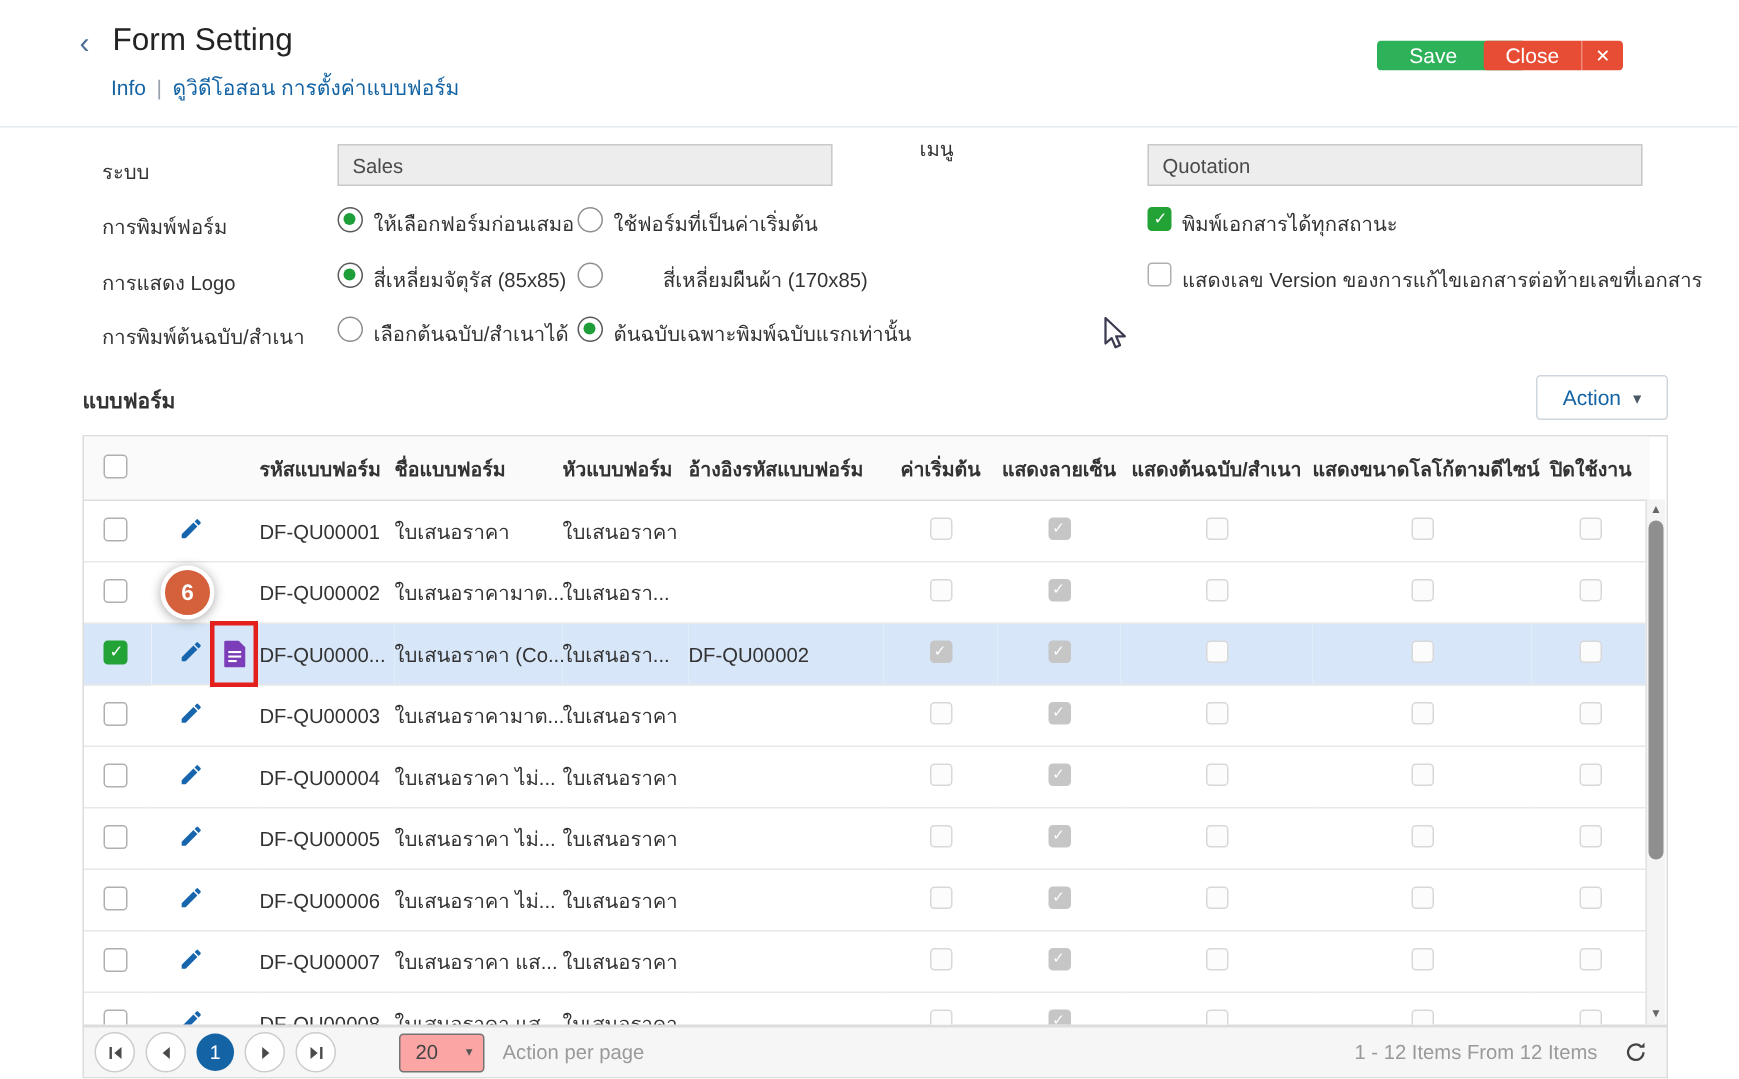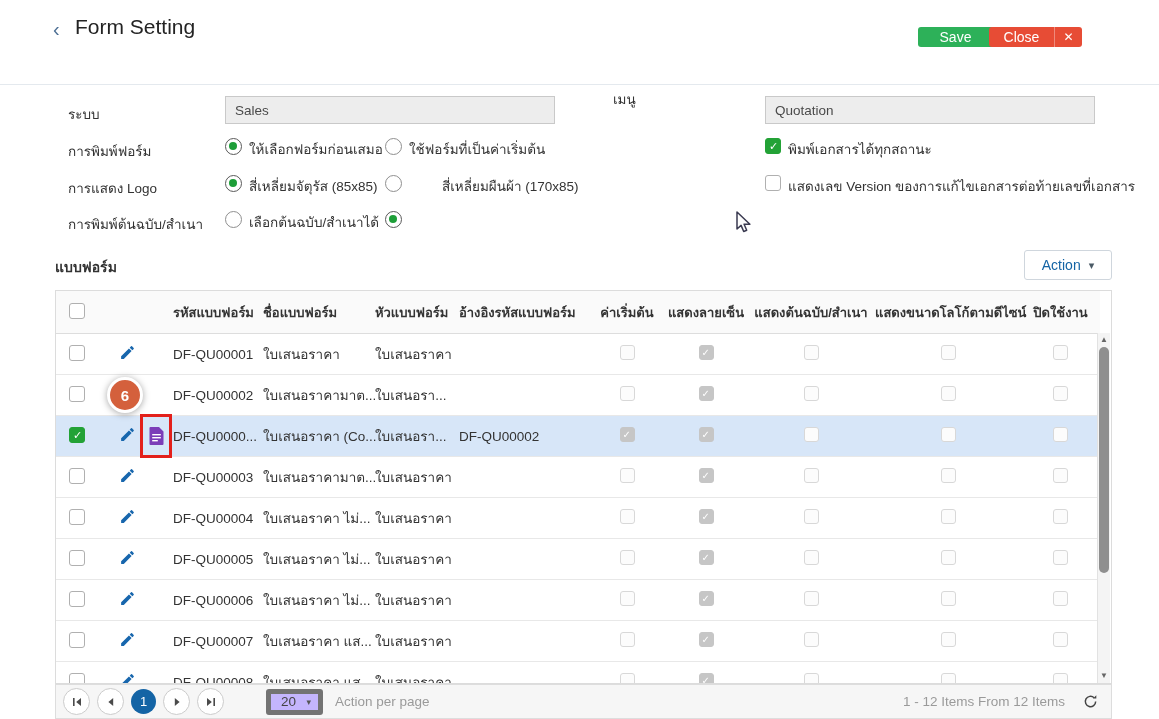--- a/index.html
+++ b/index.html
@@ -70,35 +70,38 @@
   .vscroll .thumb{position:absolute;left:1px;top:14px;width:10px;height:226px;background:#8f8f8f;border-radius:5px;cursor:pointer;}
 
   
   .footer{position:absolute;left:55px;top:684px;width:1057px;height:35px;background:#f6f6f6;border:1px solid #ddd;
           box-sizing:border-box;display:flex;align-items:center;}
   .pgbtn{width:25px;height:25px;border-radius:50%;border:1px solid #ccc;background:#fff;display:flex;align-items:center;justify-content:center;
          margin-left:7px;cursor:pointer;flex:0 0 auto;}
   .pgbtn svg{display:block;}
   .pgcur{width:25px;height:25px;border-radius:50%;background:var(--link-blue,#1464a5);color:#fff;font-size:13px;display:flex;
           align-items:center;justify-content:center;margin-left:7px;cursor:pointer;flex:0 0 auto;}
-  .psel{width:57px;height:26px;border:5px solid #737373;border-radius:3px;background:#c4b5fd;margin-left:42px;position:relative;
+  .psel{width:57px;height:26px;border:1px solid #737373;border-radius:3px;background:#fca5a5;margin-left:42px;position:relative;
         display:flex;align-items:center;padding-left:10px;font-size:13.5px;color:#444;box-sizing:border-box;cursor:pointer;}
   .psel .caret{position:absolute;right:7px;font-size:9px;color:#555;}
   .ipp{margin-left:12px;font-size:13.5px;color:#9a9a9a;}
   .range{margin-left:auto;font-size:13.5px;color:#9a9a9a;}
   .refresh{margin-left:18px;margin-right:13px;cursor:pointer;display:flex;align-items:center;}
 
   .cursor{position:absolute;left:735px;top:211px;z-index:20;pointer-events:none;}
 </style>
 </head>
 <body>
 
 <div class="header">
   <span class="back">‹</span>
   <div class="title">Form Setting</div>
+  <div class="subtitle">
+    <span class="lnk">Info</span><span class="sep">|</span><span class="lnk">ดูวิดีโอสอน การตั้งค่าแบบฟอร์ม</span>
+  </div>
   <div class="btn-group g-save">
     <div class="btn-main">Save</div>
     <div class="btn-seg">✓</div>
   </div>
   <div class="btn-group g-close">
     <div class="btn-main">Close</div>
     <div class="btn-seg">✕</div>
   </div>
 </div>
 
@@ -127,20 +130,21 @@
   <span>สี่เหลี่ยมผืนผ้า (170x85)</span>
 </div>
 
 <div class="flabel" style="left:55px;top:213px;">การพิมพ์ต้นฉบับ/สำเนา</div>
 <div class="opt" style="left:225px;top:211px;">
   <span class="radio" data-checked="false"></span>
   <span>เลือกต้นฉบับ/สำเนาได้</span>
 </div>
 <div class="opt" style="left:385px;top:211px;">
   <span class="radio" data-checked="true"></span>
+  <span>ต้นฉบับเฉพาะพิมพ์ฉบับแรกเท่านั้น</span>
 </div>
 
 <div class="opt" style="left:765px;top:138px;">
   <span class="cb" data-checked="true"></span>
   <span>พิมพ์เอกสารได้ทุกสถานะ</span>
 </div>
 <div class="opt" style="left:765px;top:175px;">
   <span class="cb" data-checked="false"></span>
   <span>แสดงเลข Version ของการแก้ไขเอกสารต่อท้ายเลขที่เอกสาร</span>
 </div>

